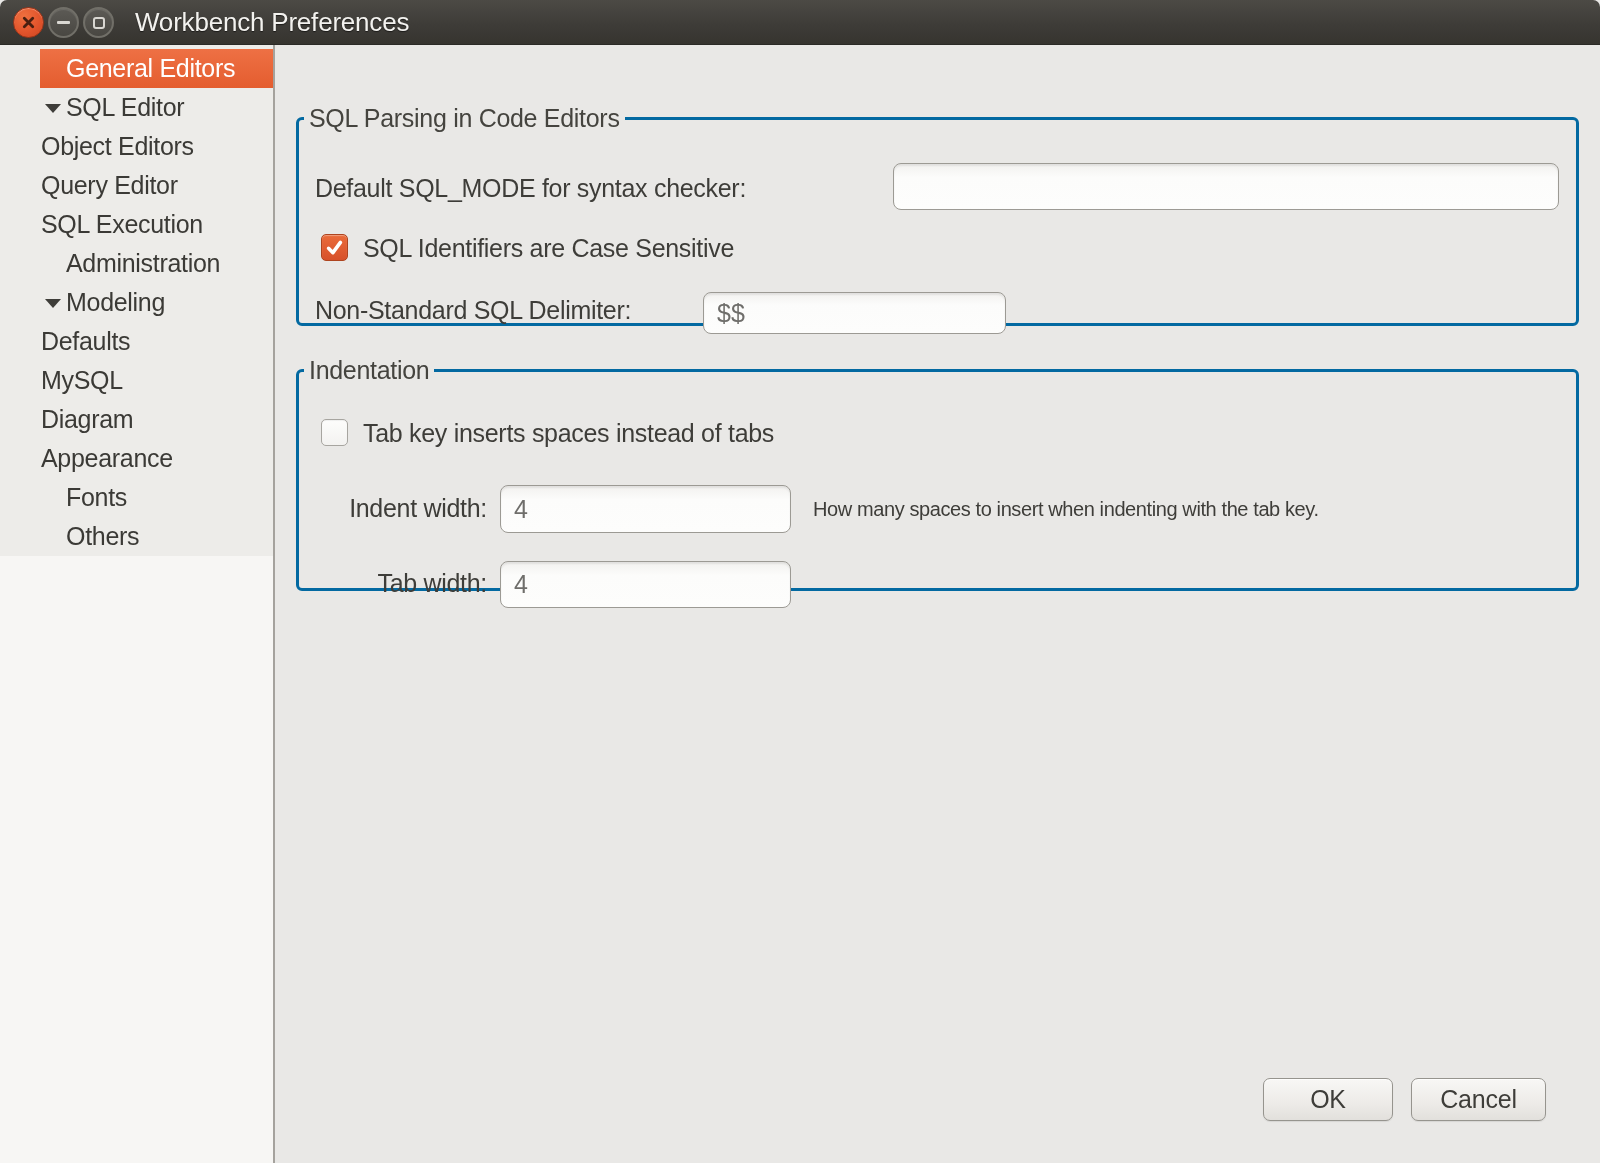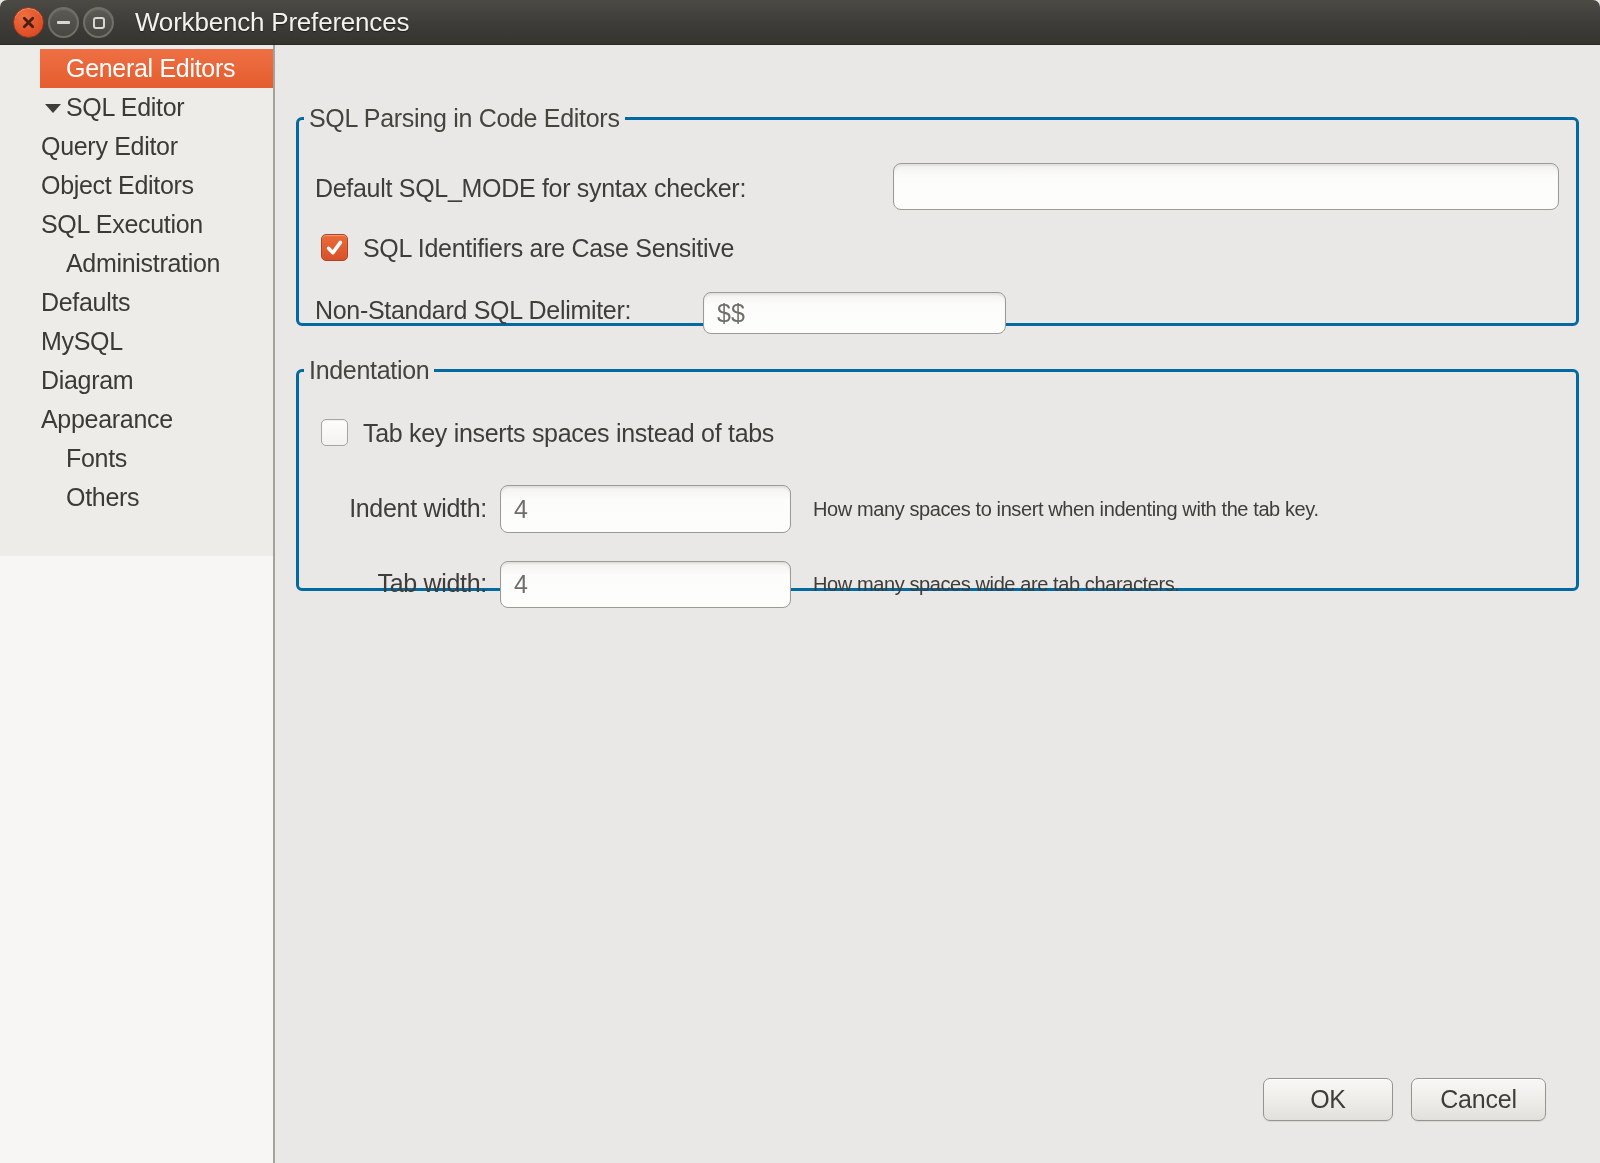--- a/index.html
+++ b/index.html
@@ -142,30 +142,34 @@
   <div class="sidebar">
     <div class="tree">
       <div class="tree-item lvl0 selected">
         <span>General Editors</span>
       </div>
       <div class="tree-item lvl0">
         <span class="expander"></span>
         <span>SQL Editor</span>
       </div>
       <div class="tree-item lvl1">
+        <span>Object Editors</span>
+      </div>
+      <div class="tree-item lvl1">
         <span>Query Editor</span>
       </div>
       <div class="tree-item lvl1">
-        <span>Object Editors</span>
-      </div>
-      <div class="tree-item lvl1">
         <span>SQL Execution</span>
       </div>
       <div class="tree-item lvl0">
         <span>Administration</span>
+      </div>
+      <div class="tree-item lvl0">
+        <span class="expander"></span>
+        <span>Modeling</span>
       </div>
       <div class="tree-item lvl1">
         <span>Defaults</span>
       </div>
       <div class="tree-item lvl1">
         <span>MySQL</span>
       </div>
       <div class="tree-item lvl1">
         <span>Diagram</span>
       </div>
@@ -207,19 +211,18 @@
       
     </div>
     <div class="f-label" style="left:64px; top:31px;">Tab key inserts spaces instead of tabs</div>
 
     <div class="f-label" style="left:16px; top:106px; width:172px; text-align:right;">Indent width:</div>
     <input class="entry" style="left: 201px; top: 100px; width: 291px; height: 48px;" type="text" value="4">
     <div class="help-text" style="left:514px; top:107px;">How many spaces to insert when indenting with the tab key.</div>
 
     <div class="f-label" style="left:16px; top:181px; width:172px; text-align:right;">Tab width:</div>
     <input class="entry" style="left: 201px; top: 176px; width: 291px; height: 47px;" type="text" value="4">
-    <div class="help-text" style="left:514px; top:182px;">How many spaces wide are tab characters.</div>
   </fieldset>
 
   <button class="push-btn" id="btn-ok">OK</button>
   <button class="push-btn" id="btn-cancel">Cancel</button>
 
 </div>
 
 </body></html>

